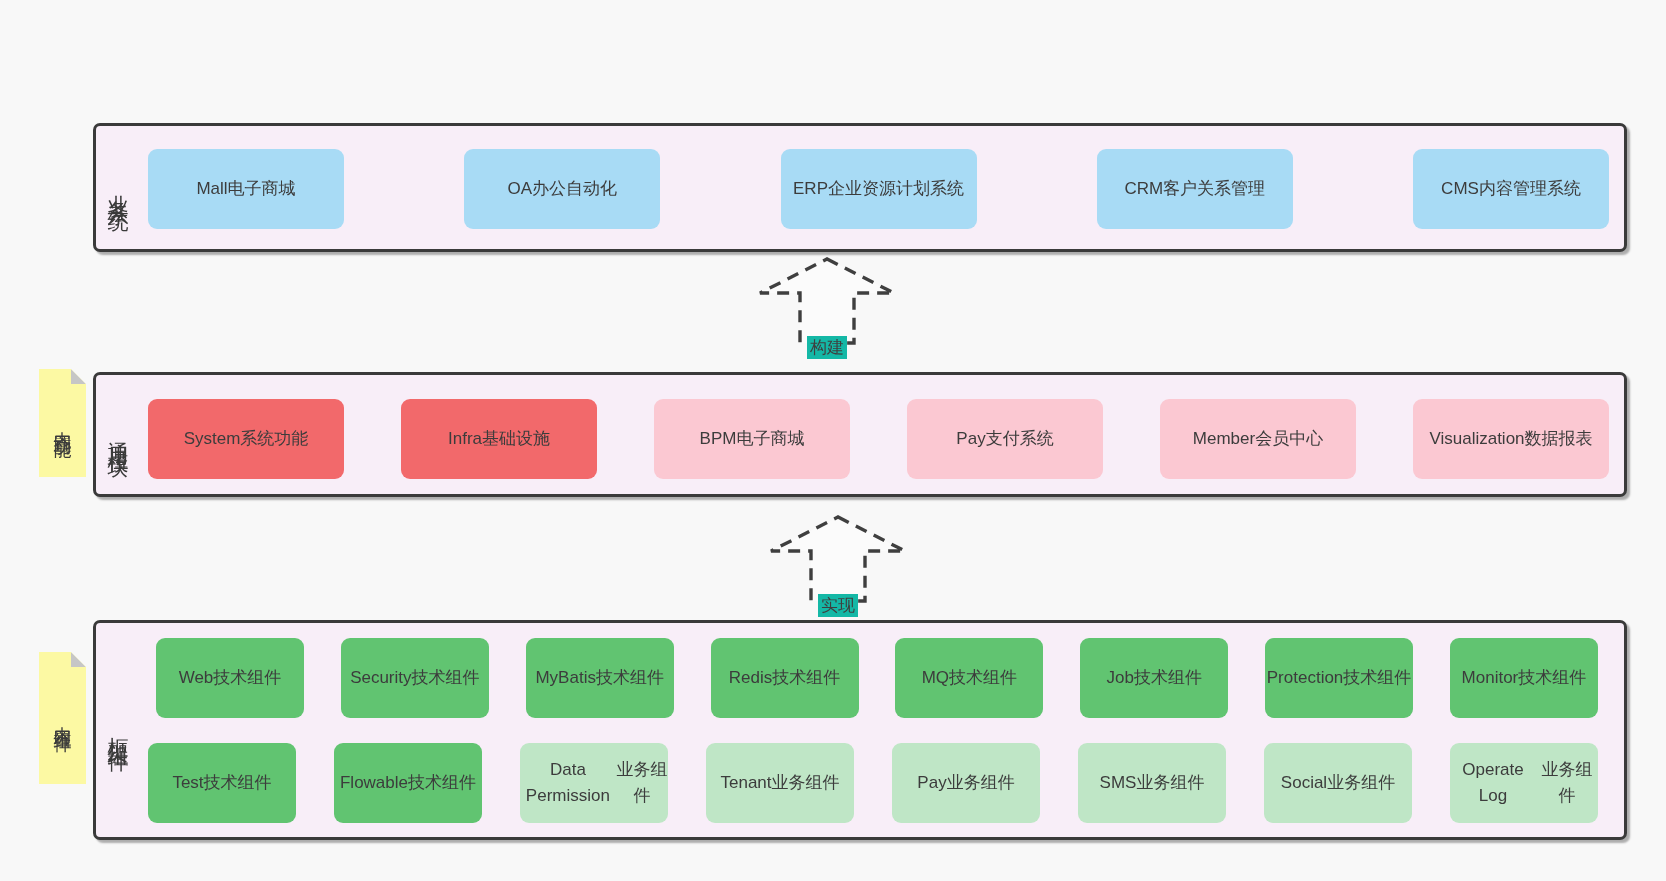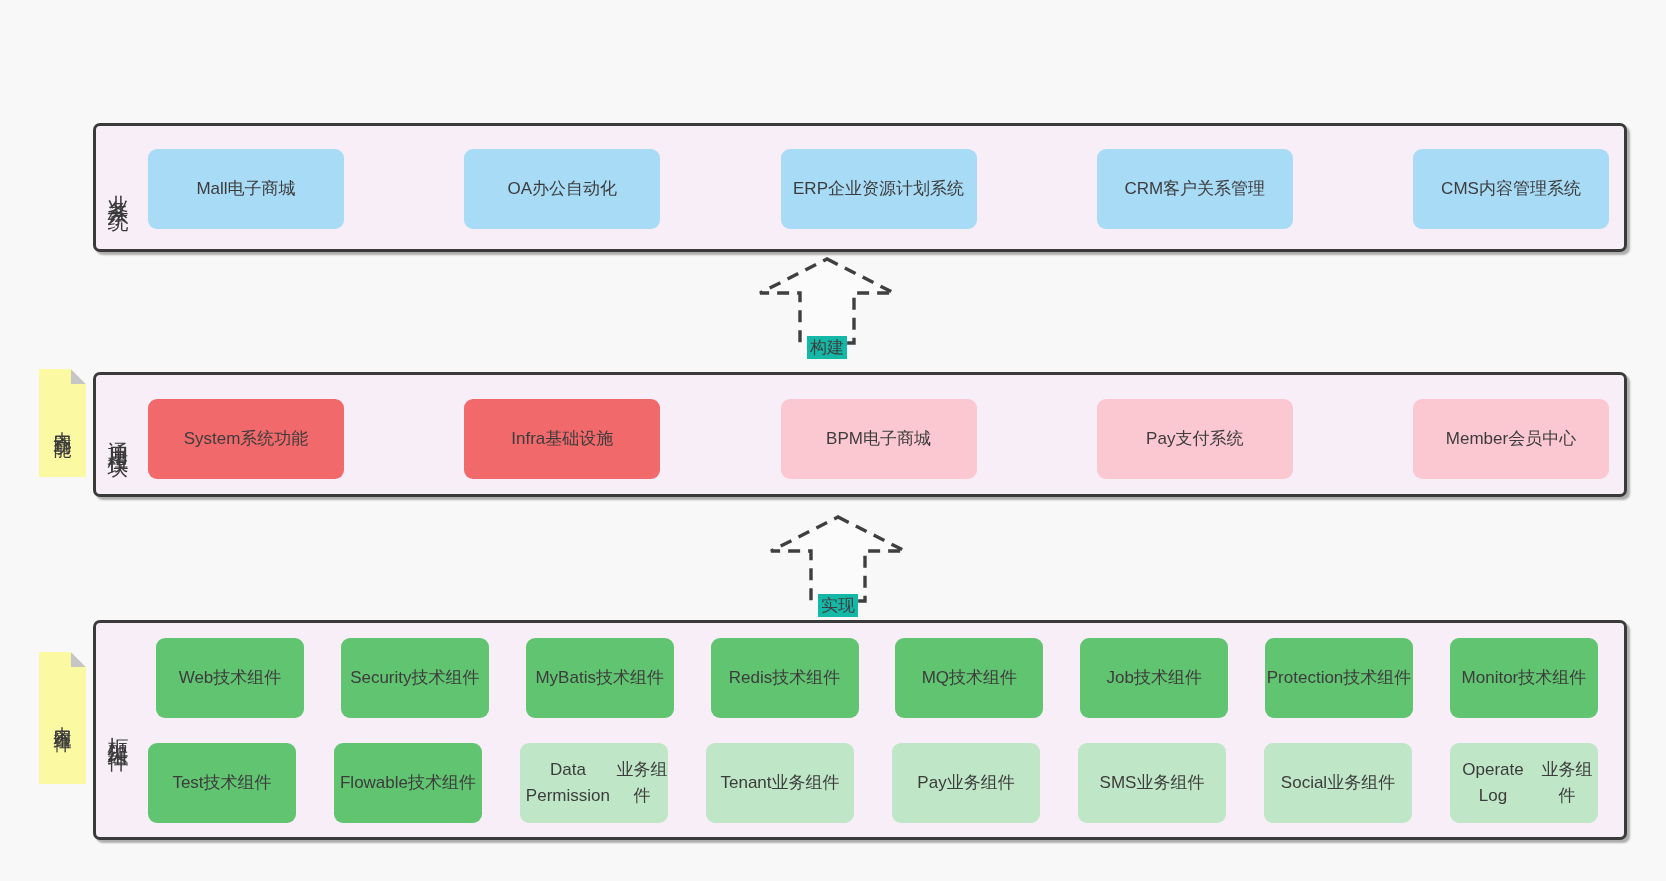--- a/index.html
+++ b/index.html
@@ -134,20 +134,24 @@
       <div class="box-sub">电子商城</div>
     </div>
     <div class="box w6 c-pink">
       <div class="box-title">Pay</div>
       <div class="box-sub">支付系统</div>
     </div>
     <div class="box w6 c-pink">
       <div class="box-title">Member</div>
       <div class="box-sub">会员中心</div>
     </div>
+    <div class="box w6 c-pink">
+      <div class="box-title">Visualization</div>
+      <div class="box-sub">数据报表</div>
+    </div>
   </div>
 </div>
 
 <div class="arrow" id="arrow-implement">
   <svg width="140" height="90" viewBox="0 0 140 90">
     <polygon points="70,3 137,37 97,37 97,87 43,87 43,37 3,37" fill="#fbfbfb" stroke="#3f3f3f" stroke-width="3.4" stroke-dasharray="12 8" stroke-linejoin="miter"></polygon>
   </svg>
   <span class="arrow-label">实现</span>
 </div>
 

